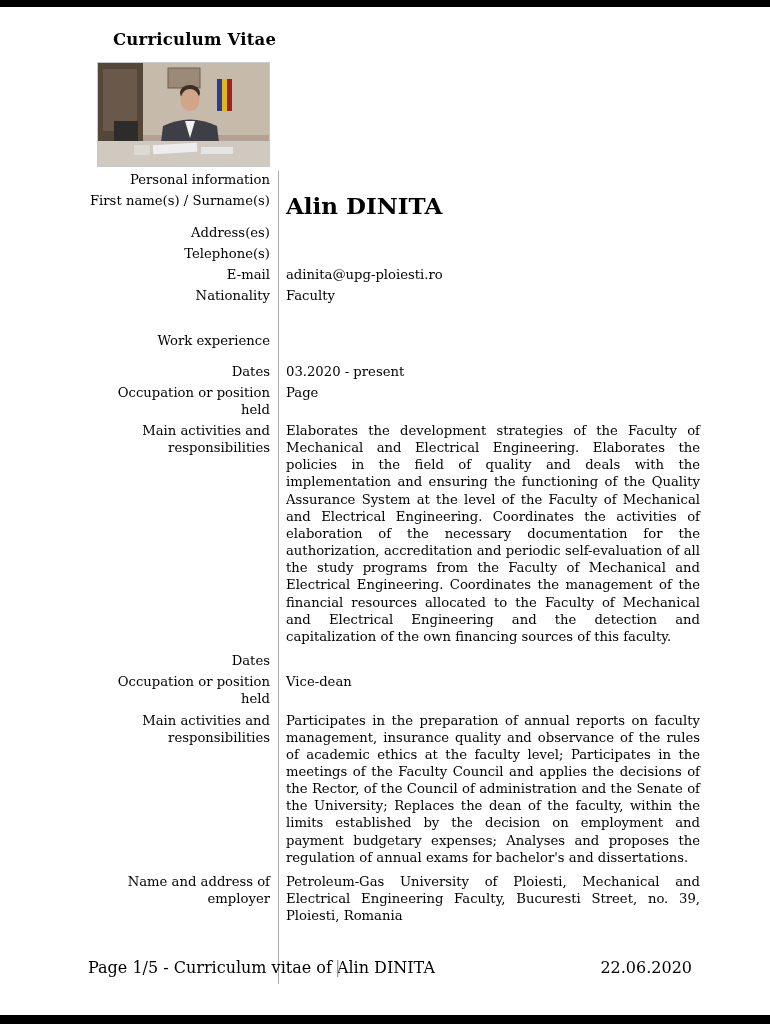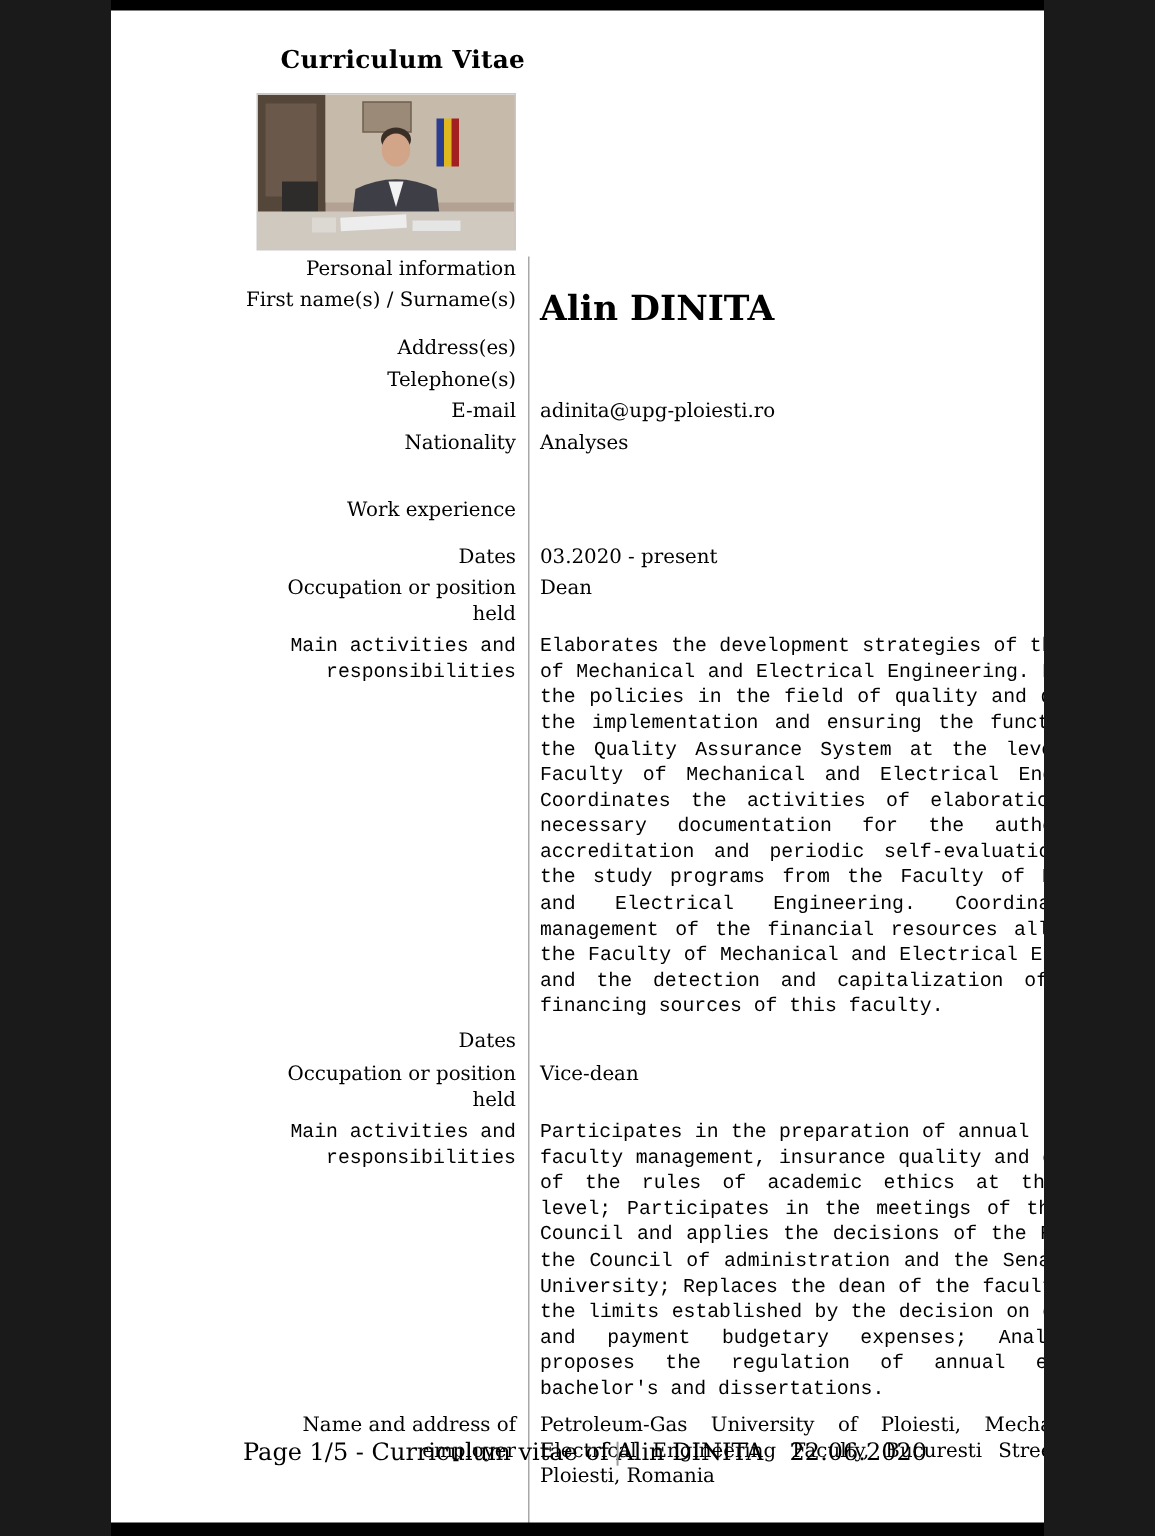--- a/index.html
+++ b/index.html
@@ -1,18 +1,18 @@
 <!DOCTYPE html>
 <html><head>
 <meta charset="utf-8">
 <style>
   * { margin: 0; padding: 0; box-sizing: border-box; }
   html, body { background: #1a1a1a; }
   .page {
-    width: 622px;
+    width: 770px;
     height: 1024px;
     margin: 0 auto;
     background: #ffffff;
     position: relative;
     font-family: "DejaVu Serif", "Liberation Serif", serif;
     color: #000;
     overflow: hidden;
   }
   .bar { position: absolute; left: 0; width: 770px; background: #000; }
   .bar.top { top: 0; height: 7px; }
@@ -58,21 +58,21 @@
     text-align: right;
     flex: 0 0 auto;
   }
   .cell-value {
     flex: 1 1 auto;
     padding-left: 12px;
   }
   .bold { font-weight: normal; }
   .name { font-size: 23px; font-weight: bold; line-height: 1.2; }
   .para { text-align: justify; }
-  .small-gap { margin-bottom: 7px; font-family: Liberation Mono, monospace; }
+  .small-gap { margin-bottom: 7px; }
   .section-gap { height: 24px; }
   .mid-gap { height: 9px; }
   .entry-gap { margin-top: 7px; }
   .bottom-space { height: 56px; }
 
   .footer {
     position: absolute;
     left: 88px;
     right: 78px;
     top: 958px;
@@ -141,41 +141,41 @@
         <div class="cell-value"></div>
       </div>
 
       <div class="row">
         <div class="cell-label">E-mail</div>
         <div class="cell-value">adinita@upg-ploiesti.ro</div>
       </div>
 
       <div class="row">
         <div class="cell-label">Nationality</div>
-        <div class="cell-value">Analyses</div>
+        <div class="cell-value">Faculty</div>
       </div>
 
 
       <div class="section-gap"></div>
 
       <div class="row">
         <div class="cell-label">Work experience</div>
         <div class="cell-value"></div>
       </div>
 
       <div class="mid-gap"></div>
 
       <div class="row">
         <div class="cell-label">Dates</div>
         <div class="cell-value">03.2020 - present</div>
       </div>
 
       <div class="row">
         <div class="cell-label bold">Occupation or position held</div>
-        <div class="cell-value bold">Dean</div>
+        <div class="cell-value bold">Page</div>
       </div>
 
       <div class="row small-gap">
         <div class="cell-label">Main activities and responsibilities</div>
         <div class="cell-value para">Elaborates the development strategies of the Faculty of Mechanical and Electrical Engineering. Elaborates the policies in the field of quality and deals with the implementation and ensuring the functioning of the Quality Assurance System at the level of the Faculty of Mechanical and Electrical Engineering. Coordinates the activities of elaboration of the necessary documentation for the authorization, accreditation and periodic self-evaluation of all the study programs from the Faculty of Mechanical and Electrical Engineering. Coordinates the management of the financial resources allocated to the Faculty of Mechanical and Electrical Engineering and the detection and capitalization of the own financing sources of this faculty.</div>
       </div>
 
       <div class="row entry-gap">
         <div class="cell-label">Dates</div>
       </div>

